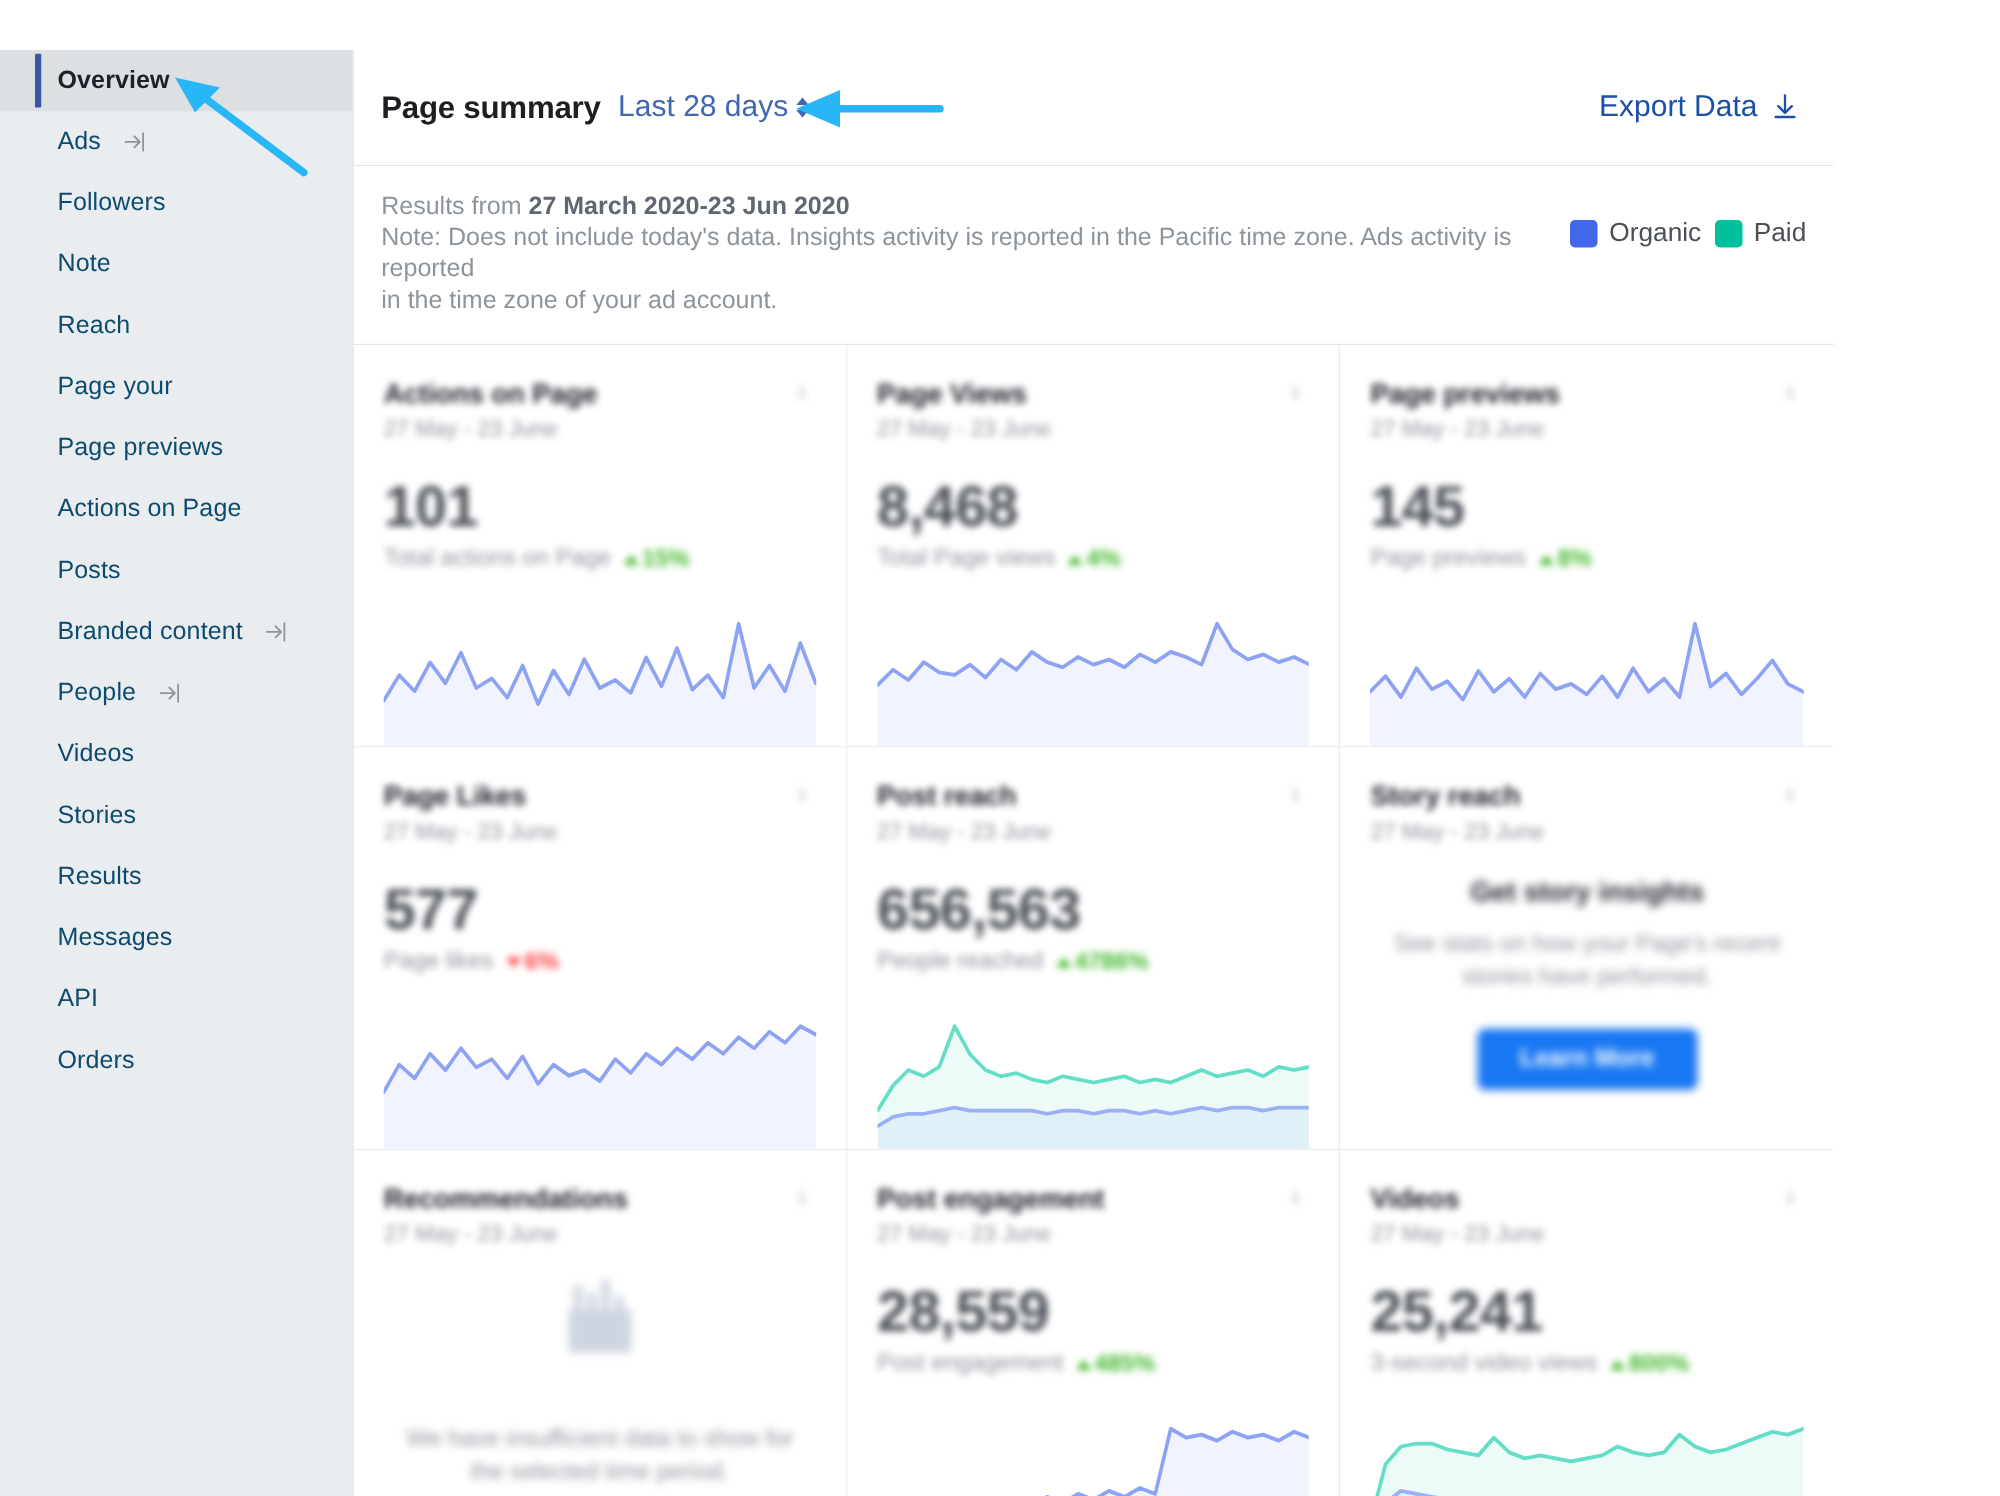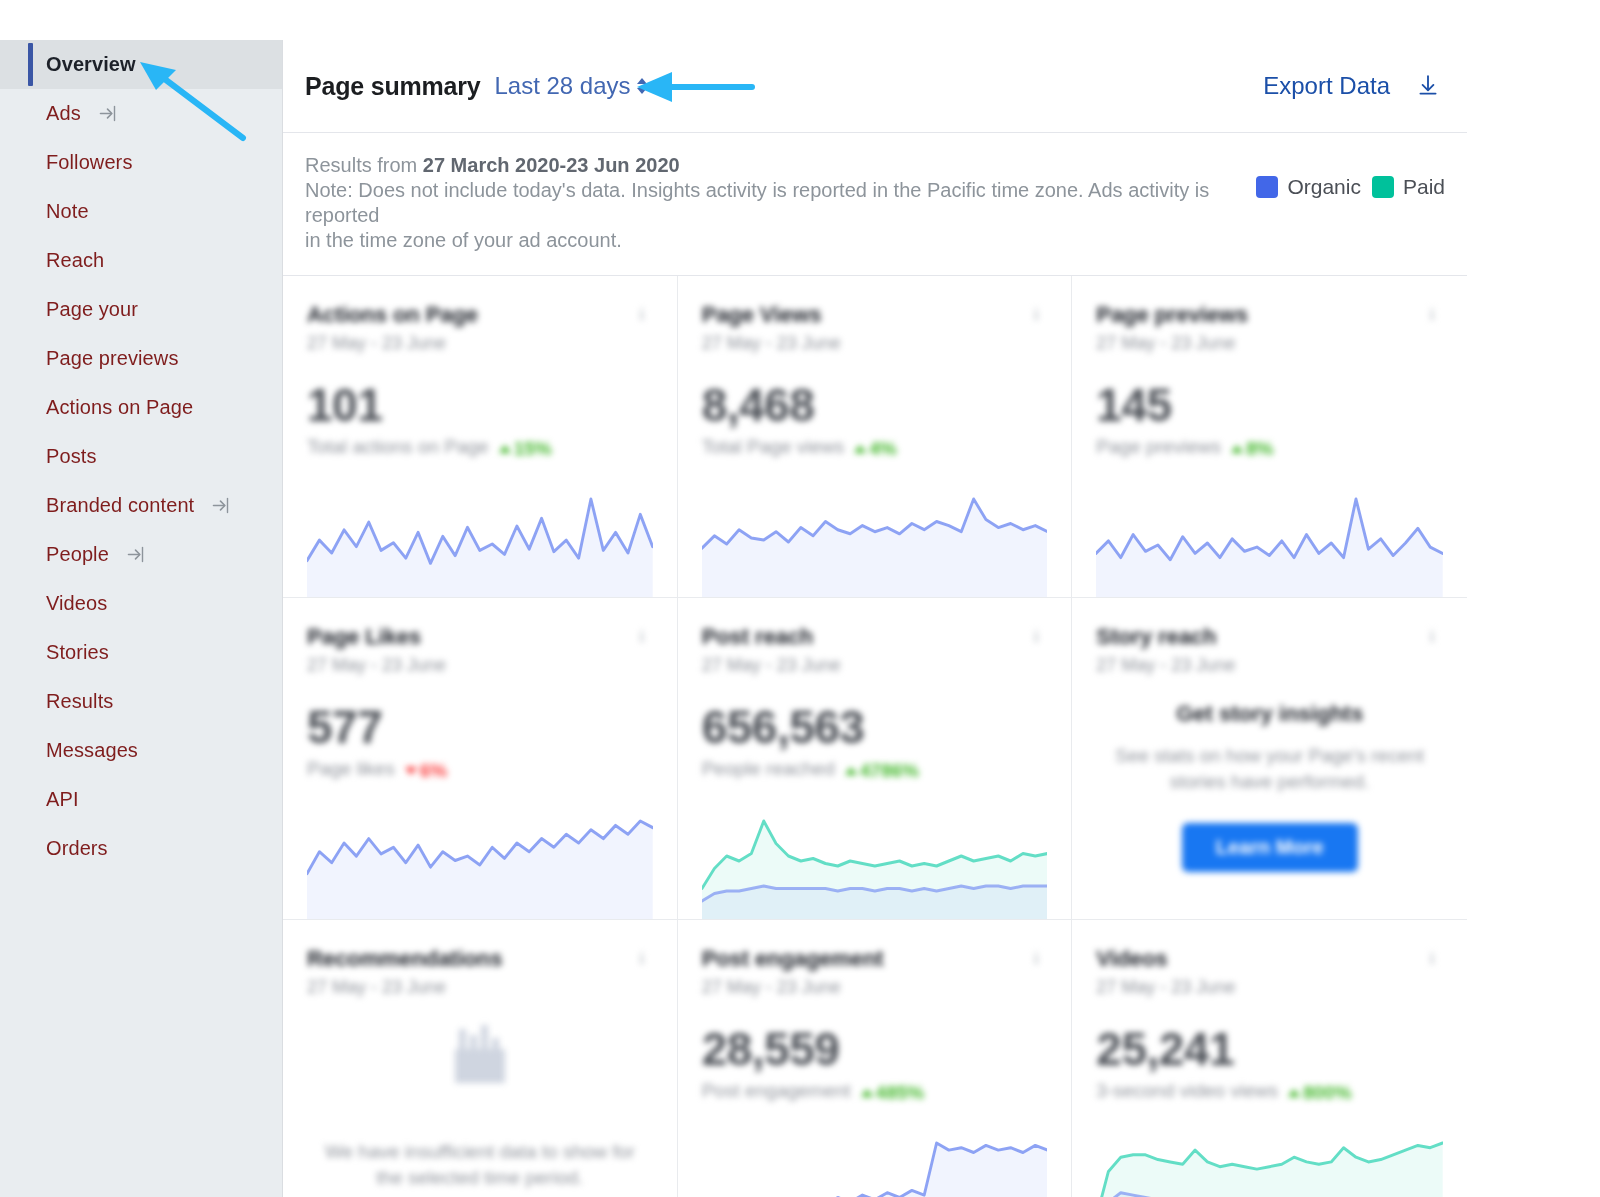--- a/index.html
+++ b/index.html
@@ -17,21 +17,21 @@
     background: #E9EDF0;
     padding-top: 0;
     position: relative;
     overflow: hidden;
   }
   .nav-item {
     height: 49px;
     display: flex; align-items: center;
     padding-left: 46px;
     font-size: 20px;
-    color: #7f1d1d;
+    color: #0c4a6e;
     position: relative;
     letter-spacing: 0.1px;
   }
   .nav-item.active {
     background: #DCE0E3;
     font-weight: bold;
     color: #1d2129;
   }
   .nav-item.active::before {
     content: "";
@@ -82,21 +82,21 @@
   .range-caret { display: inline-block; width: 12px; height: 20px; position: relative; }
   .range-caret::before, .range-caret::after {
     content: ""; position: absolute; left: 0;
     border-left: 5px solid transparent; border-right: 5px solid transparent;
   }
   .range-caret::before { top: 2px; border-bottom: 6px solid #4267B2; }
   .range-caret::after { bottom: 2px; border-top: 6px solid #4267B2; }
 
   .ph-spacer { flex: 1 1 auto; }
   .export-btn {
-    display: flex; align-items: center; gap: 25px;
+    display: flex; align-items: center; gap: 9px;
     font-size: 24px; color: #1B4FA8; cursor: pointer;
     padding-right: 4px;
   }
   .export-icon { width: 26px; height: 26px; display: block; }
 
   
   .notes-strip {
     flex: 0 0 auto;
     display: flex; align-items: flex-start;
     padding: 20px 22px 22px 22px;

